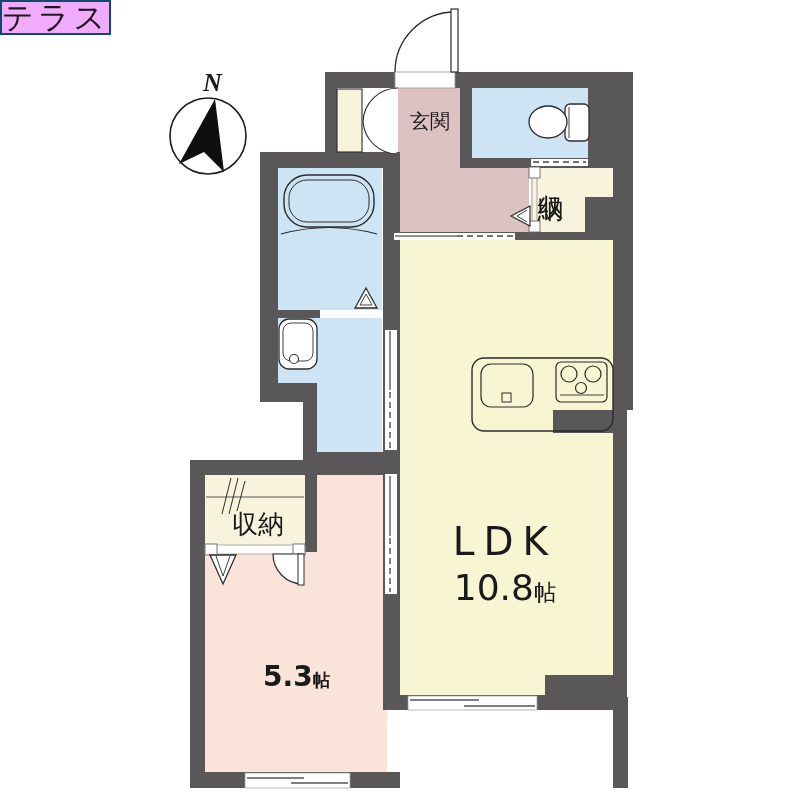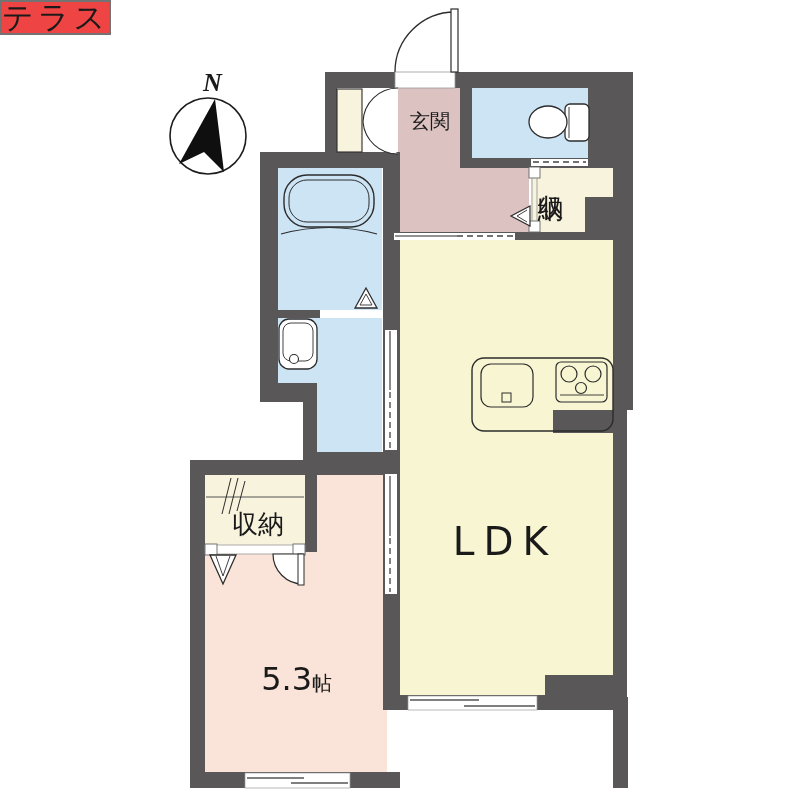--- a/index.html
+++ b/index.html
@@ -7,21 +7,21 @@
         font-family:"DejaVu Sans","Liberation Sans",sans-serif;color:#1c1c1c;}
   .room{position:absolute;z-index:1;}
   .wall{position:absolute;background:var(--wall);z-index:2;}
   #fixtures{position:absolute;left:0;top:0;z-index:3;pointer-events:none;}
   .label{position:absolute;z-index:4;color:#1a1a1a;line-height:1;}
   .bg-hall{background:var(--hall);}
   .bg-water{background:var(--water);}
   .bg-ldk{background:var(--ldk);}
   .bg-west{background:var(--western);}
   .bg-closet{background:var(--closet);}
-  #r-terrace{background:#ef4444;border:2px solid #737373;z-index:1;
+  #r-terrace{background:#f0abfc;border:2px solid #0c4a6e;z-index:1;
              display:flex;align-items:center;justify-content:center;}
   .size-label .unit{font-size:0.62em;}
   .center{text-align:center;}
 </style>
 </head>
 <body>
 
 <div id="plan">
 
   <div class="room bg-hall" style="left:398px;top:88px;width:62px;height:75px;"></div>
@@ -187,20 +187,23 @@
     </g>
   </svg>
 
   <div class="label" style="left:203px;top:70px;font-size:26px;font-weight:900;font-style:italic;font-family:'Liberation Serif','DejaVu Serif',serif;">N</div>
 
   <div class="label center" style="left:394px;top:111px;width:72px;font-size:20px;font-weight:500;">玄関</div>
 
   <div class="label" style="left:538px;top:174px;font-size:26px;font-weight:500;writing-mode:vertical-rl;letter-spacing:2px;">収納</div>
 
   <div class="label center" style="left:420px;top:522px;width:170px;font-size:39px;letter-spacing:9px;font-weight:500;">LDK</div>
+  <div class="label center size-label" style="left:420px;top:570px;width:170px;font-size:36px;font-weight:500;">
+    <span>10.8</span><span class="unit">帖</span>
+  </div>
 
   <div class="label center" style="left:208px;top:511px;width:100px;font-size:26px;font-weight:500;">収納</div>
 
-  <div class="label center size-label" style="left:214px;top:663px;width:165px;font-size:32px;font-weight:400;">
+  <div class="label center size-label" style="left:214px;top:663px;width:165px;font-size:28px;font-weight:700;">
     <span>5.3</span><span class="unit">帖</span>
   </div>
 
 </div>
 
 </body></html>

